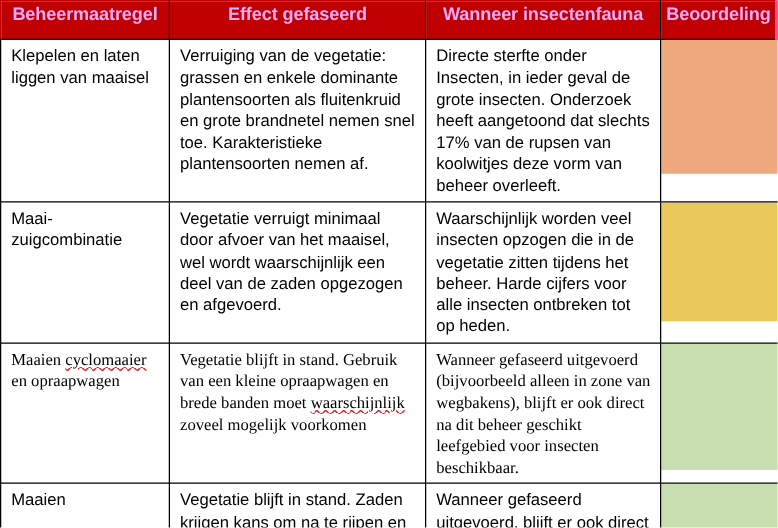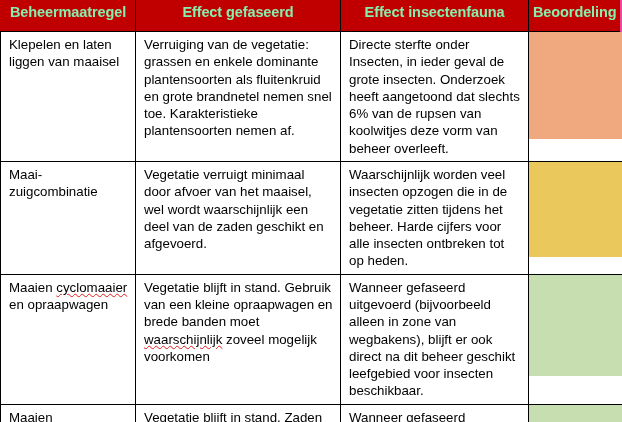--- a/index.html
+++ b/index.html
@@ -29,21 +29,21 @@
   }
 
   
   col.c-measure     { width: 135px; }
   col.c-vegetation  { width: 205px; }
   col.c-insect      { width: 188px; }
   col.c-assessment  { width: 94px; }
 
   thead th {
     background: #C00000;
-    color: #86efac;
+    color: #f0abfc;
     font-weight: bold;
     font-size: 14.5px;
     text-align: center;
     vertical-align: top;
     padding: 4px 4px 0 4px;
     height: 31px;
     box-sizing: border-box;
     border: 1px solid #000000;
     border-top: 1px solid #C00000;
     letter-spacing: -0.1px;
@@ -85,55 +85,55 @@
     <colgroup>
       <col class="c-measure">
       <col class="c-vegetation">
       <col class="c-insect">
       <col class="c-assessment">
     </colgroup>
     <thead>
       <tr>
         <th class="th-first">Beheermaatregel</th>
         <th>Effect gefaseerd</th>
-        <th>Effect insectenfauna</th>
+        <th>Wanneer insectenfauna</th>
         <th class="th-last">Beoordeling</th>
       </tr>
     </thead>
     <tbody id="table-body">
         <tr style="height: 107px; margin-top: 38px;">
           <td>
             <div class="measure-text"><span>Klepelen en laten liggen van maaisel</span></div>
           </td>
           <td>
             <div><span>Verruiging van de vegetatie: grassen en enkele dominante plantensoorten als fluitenkruid en grote brandnetel nemen snel toe. Karakteristieke plantensoorten nemen af.</span></div>
           </td>
           <td>
-            <div>Directe sterfte onder Insecten, in ieder geval de grote insecten. Onderzoek heeft aangetoond dat slechts 6% van de rupsen van koolwitjes deze vorm van beheer overleeft.</div>
+            <div>Directe sterfte onder Insecten, in ieder geval de grote insecten. Onderzoek heeft aangetoond dat slechts 17% van de rupsen van koolwitjes deze vorm van beheer overleeft.</div>
           </td>
           <td class="cell-assessment">
             <div title="oranje" style="background: rgb(240, 169, 126); width: 100%; height: 100%; min-height: 107px;"></div>
           </td>
         </tr>
         <tr style="height: 95px; margin-left: 24px;">
           <td>
             <div class="measure-text"><span>Maai-
 zuigcombinatie</span></div>
           </td>
           <td>
-            <div><span>Vegetatie verruigt minimaal door afvoer van het maaisel, wel wordt waarschijnlijk een deel van de zaden geschikt en afgevoerd.</span></div>
+            <div><span>Vegetatie verruigt minimaal door afvoer van het maaisel, wel wordt waarschijnlijk een deel van de zaden opgezogen en afgevoerd.</span></div>
           </td>
           <td>
             <div>Waarschijnlijk worden veel insecten opzogen die in de vegetatie zitten tijdens het beheer. Harde cijfers voor alle insecten ontbreken tot op heden.</div>
           </td>
           <td class="cell-assessment">
             <div title="geel" style="background: rgb(235, 200, 92); width: 100%; height: 100%; min-height: 95px;"></div>
           </td>
         </tr>
-        <tr style="height: 101px;">
+        <tr style="height: 101px; font-family: Liberation Serif, serif;">
           <td>
             <div class="measure-text"><span>Maaien </span><span class="squiggle">cyclomaaier</span><span> en opraapwagen</span></div>
           </td>
           <td>
             <div><span>Vegetatie blijft in stand. Gebruik van een kleine opraapwagen en brede banden moet </span><span class="squiggle">waarschijnlijk</span><span> zoveel mogelijk voorkomen</span></div>
           </td>
           <td>
             <div>Wanneer gefaseerd uitgevoerd (bijvoorbeeld alleen in zone van wegbakens), blijft er ook direct na dit beheer geschikt leefgebied voor insecten beschikbaar.</div>
           </td>
           <td class="cell-assessment">

